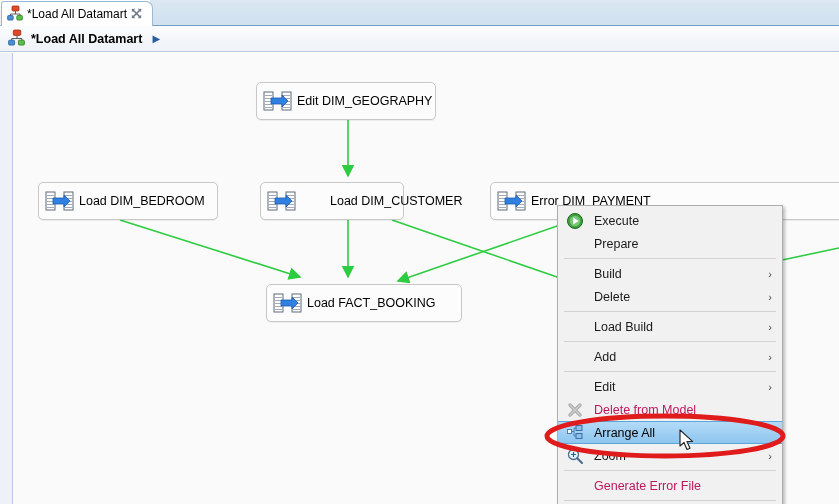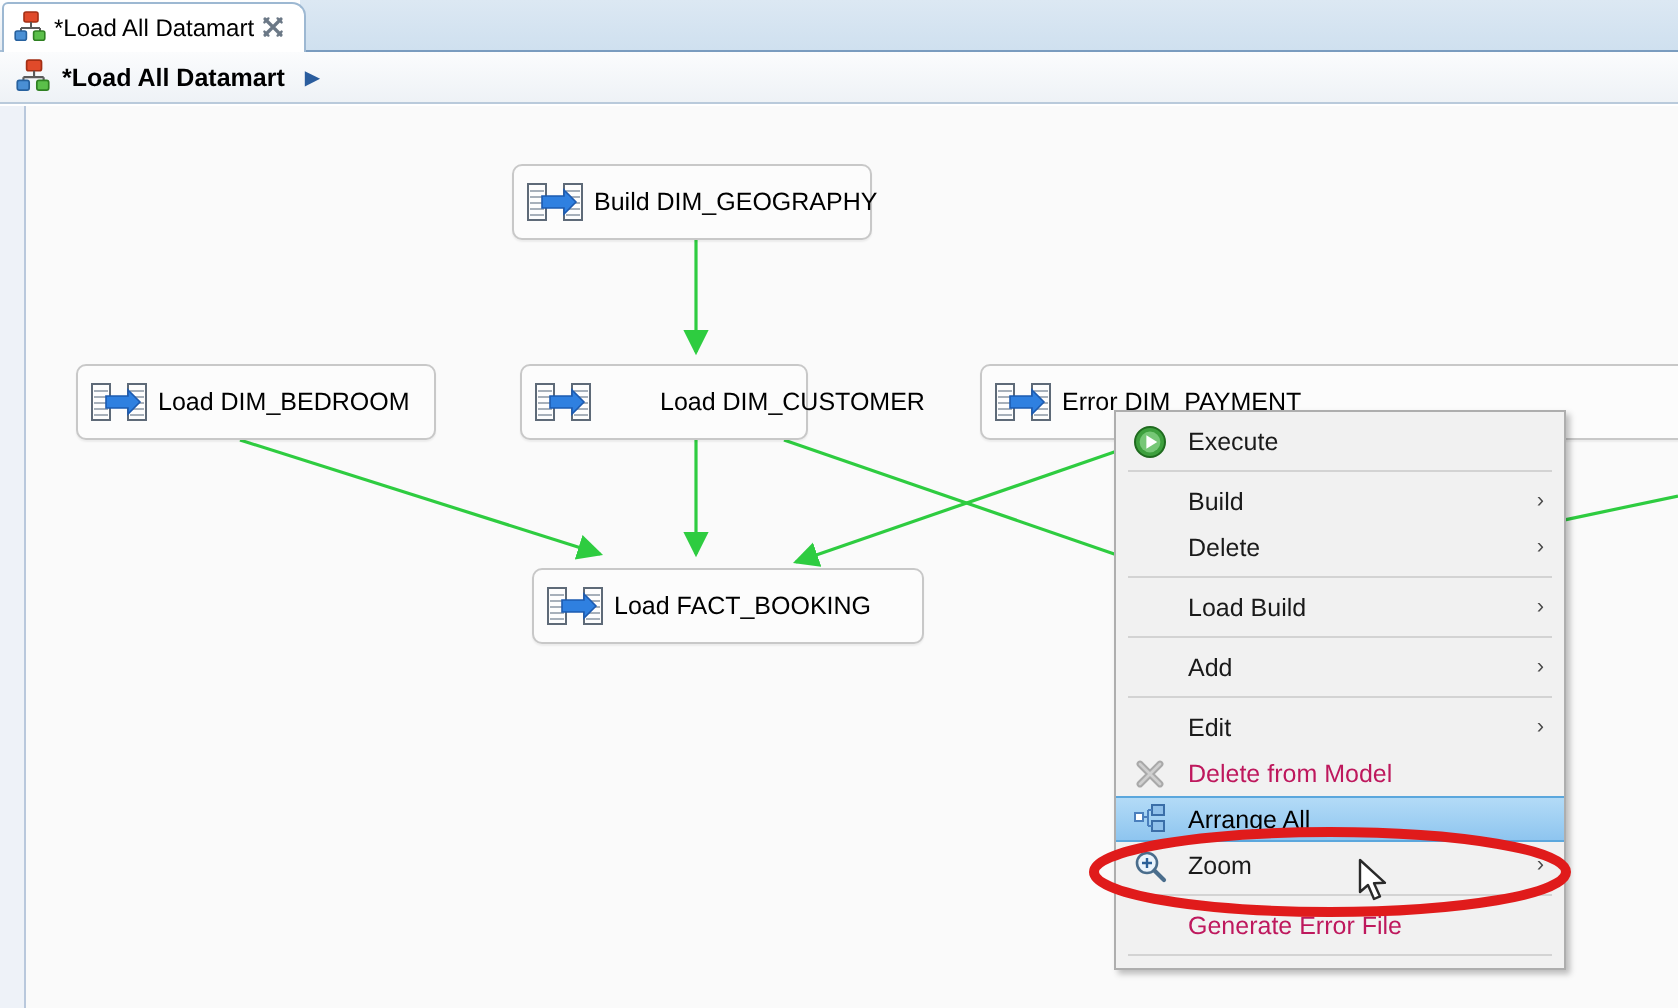--- a/index.html
+++ b/index.html
@@ -213,21 +213,21 @@
   <div class="node" id="node-geography" style="left: 256px; top: 29px; width: 180px;">
     <span class="node-icon">
       <svg width="30" height="24" viewBox="0 0 30 24">
         <rect x="1" y="3" width="9" height="18" fill="#fdfdfd" stroke="#5e6a78" stroke-width="1"></rect>
         <path d="M2 6.5H9 M2 9.5H9 M2 12.5H9 M2 15.5H9 M2 18.5H9" stroke="#8a96a4" stroke-width="0.8"></path>
         <rect x="19" y="3" width="9" height="18" fill="#fdfdfd" stroke="#5e6a78" stroke-width="1"></rect>
         <path d="M20 6.5H27 M20 9.5H27 M20 12.5H27 M20 15.5H27 M20 18.5H27" stroke="#8a96a4" stroke-width="0.8"></path>
         <path d="M8 9 L19 9 L19 6 L25 12 L19 18 L19 15 L8 15 Z" fill="#2f80e0" stroke="#1d5bb0" stroke-width="0.8"></path>
       </svg>
     </span>
-    <span class="node-label">Build DIM_GEOGRAPHY</span>
+    <span class="node-label">Edit DIM_GEOGRAPHY</span>
   </div>
 
   <div class="node" id="node-bedroom" style="left: 38px; top: 129px; width: 180px;">
     <span class="node-icon">
       <svg width="30" height="24" viewBox="0 0 30 24">
         <rect x="1" y="3" width="9" height="18" fill="#fdfdfd" stroke="#5e6a78" stroke-width="1"></rect>
         <path d="M2 6.5H9 M2 9.5H9 M2 12.5H9 M2 15.5H9 M2 18.5H9" stroke="#8a96a4" stroke-width="0.8"></path>
         <rect x="19" y="3" width="9" height="18" fill="#fdfdfd" stroke="#5e6a78" stroke-width="1"></rect>
         <path d="M20 6.5H27 M20 9.5H27 M20 12.5H27 M20 15.5H27 M20 18.5H27" stroke="#8a96a4" stroke-width="0.8"></path>
         <path d="M8 9 L19 9 L19 6 L25 12 L19 18 L19 15 L8 15 Z" fill="#2f80e0" stroke="#1d5bb0" stroke-width="0.8"></path>
@@ -281,20 +281,23 @@
       <span class="mi-icon">
         <svg width="18" height="18" viewBox="0 0 18 18">
           <circle cx="9" cy="9" r="7.5" fill="#3ea03e" stroke="#1f6b1f" stroke-width="1"></circle>
           <circle cx="9" cy="9" r="5.2" fill="#76c776"></circle>
           <path d="M7.2 5.6 L12.6 9 L7.2 12.4 Z" fill="#ffffff"></path>
         </svg>
       </span>
       <span>Execute</span>
     </div>
 
+    <div class="mi">
+      <span>Prepare</span>
+    </div>
 
     <div class="msep"></div>
 
     <div class="mi">
       <span>Build</span>
       <span class="mi-arrow">›</span>
     </div>
 
     <div class="mi">
       <span>Delete</span>

